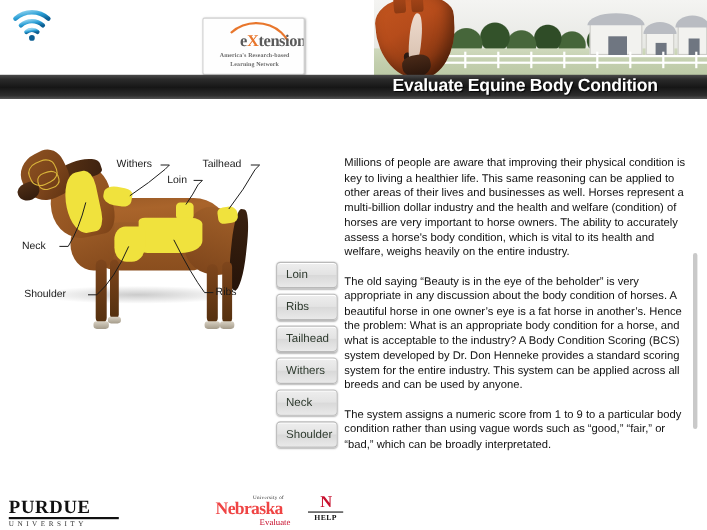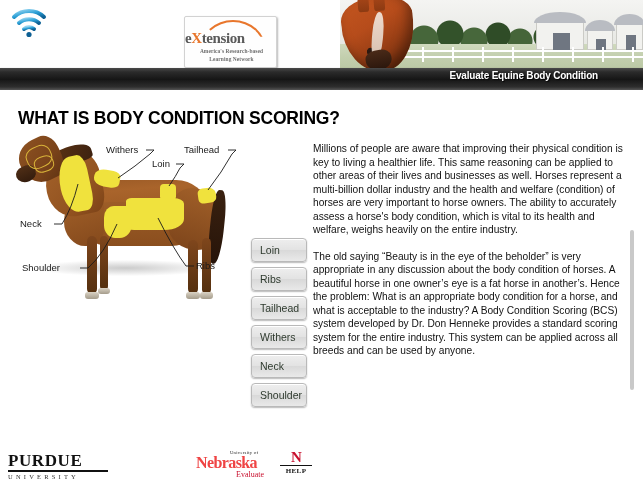--- a/index.html
+++ b/index.html
@@ -23,21 +23,21 @@
     background:#fefefe; border:1px solid #d2d2d2; border-radius:2px;
     box-shadow:1px 1px 2px rgba(0,0,0,.28);
     overflow:hidden;
   }
   .ext-arc{
     position:absolute; left:15px; top:3px; width:66px; height:30px;
     border:2px solid #e8762c; border-color:#e8762c transparent transparent transparent;
     border-radius:50%/100% 100% 0 0;
   }
   .ext-word{
-    position:absolute; left:0; top:13px; width:93px; text-align:left;
+    position:absolute; left:0; top:13px; width:93px; text-align:right;
     font-family:"Liberation Serif", serif; font-size:15px; font-weight:700; color:#5a5a5a;
     letter-spacing:-.4px;
   }
   .ext-word .x{ color:#e8762c; }
   .ext-tag{
     position:absolute; left:0; top:31px; width:93px; text-align:center;
     font-family:"Liberation Serif", serif; font-size:5.4px; font-weight:700; color:#6d6d6d;
     line-height:7.6px; letter-spacing:.1px;
   }
 
@@ -95,21 +95,21 @@
     background:linear-gradient(#4a2a18,#2a160c); border-radius:46% 46% 58% 58%; transform:rotate(-6deg); }
 
   
   .titlebar{
     position:absolute; left:0; top:68px; width:643px; height:22px;
     background:linear-gradient(#4a4a4a 0%, #2b2b2b 18%, #161616 52%, #2e2e2e 86%, #555 100%);
     box-shadow:0 1px 2px rgba(0,0,0,.45);
   }
   .titlebar .txt{
     position:absolute; right:45px; top:2px;
-    font-size:10px; font-weight:700; color:#ffffff; letter-spacing:-.2px;
+    font-size:16px; font-weight:700; color:#ffffff; letter-spacing:-.2px;
     font-family:"Liberation Sans", sans-serif;
     text-shadow:1px 1px 1px rgba(0,0,0,.85);
   }
 
   
   .content{ position:absolute; left:0; top:90px; width:643px; height:350px; background:#fff; }
 
   .page-title{
     position:absolute; left:18px; top:18px;
     font-size:17.5px; font-weight:700; color:#000; letter-spacing:-.2px;
@@ -270,21 +270,20 @@
       </div>
     </div>
 
     <div class="titlebar">
       <div class="txt">Evaluate Equine Body Condition</div>
     </div>
   </div>
 
   <div class="content">
 
-    <div class="page-title">WHAT IS BODY CONDITION SCORING?</div>
 
     <div class="figure">
       <div class="fig-shadow"></div>
 
       <div class="hs body"></div>
       <div class="hs barrel"></div>
       <div class="hs hind"></div>
       <div class="hs chest"></div>
       <div class="hs neck"></div>
       <div class="hs mane"></div>
@@ -341,20 +340,21 @@
       <div class="rbtn">Ribs</div>
       <div class="rbtn">Tailhead</div>
       <div class="rbtn">Withers</div>
       <div class="rbtn">Neck</div>
       <div class="rbtn">Shoulder</div>
     </div>
 
     <div class="article">
       <p>Millions of people are aware that improving their physical condition is key to living a healthier life. This same reasoning can be applied to other areas of their lives and businesses as well. Horses represent a multi-billion dollar industry and the health and welfare (condition) of horses are very important to horse owners. The ability to accurately assess a horse's body condition, which is vital to its health and welfare, weighs heavily on the entire industry.</p>
       <p>The old saying “Beauty is in the eye of the beholder” is very appropriate in any discussion about the body condition of horses. A beautiful horse in one owner’s eye is a fat horse in another’s. Hence the problem: What is an appropriate body condition for a horse, and what is acceptable to the industry? A Body Condition Scoring (BCS) system developed by Dr. Don Henneke provides a standard scoring system for the entire industry. This system can be applied across all breeds and can be used by anyone.</p>
+      <p>The system assigns a numeric score from 1 to 9 to a particular body condition rather than using vague words such as “good,” “fair,” or “bad,” which can be broadly interpretated.</p>
     </div>
 
     <div class="scrolltrack">
       <div class="scrollthumb"></div>
     </div>
   </div>
 
   <div class="footer">
 
     <div class="purdue">

